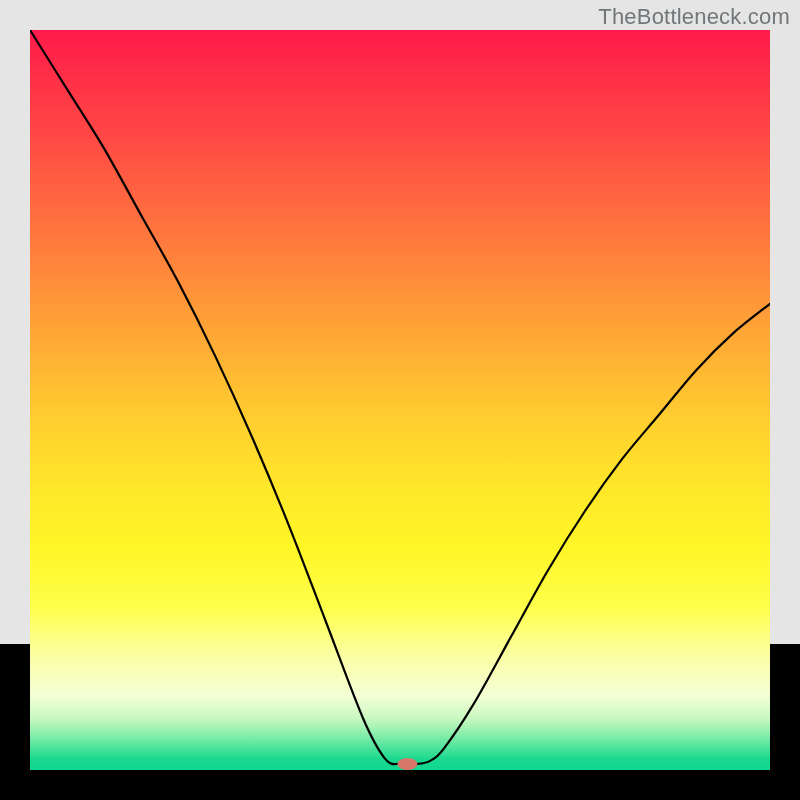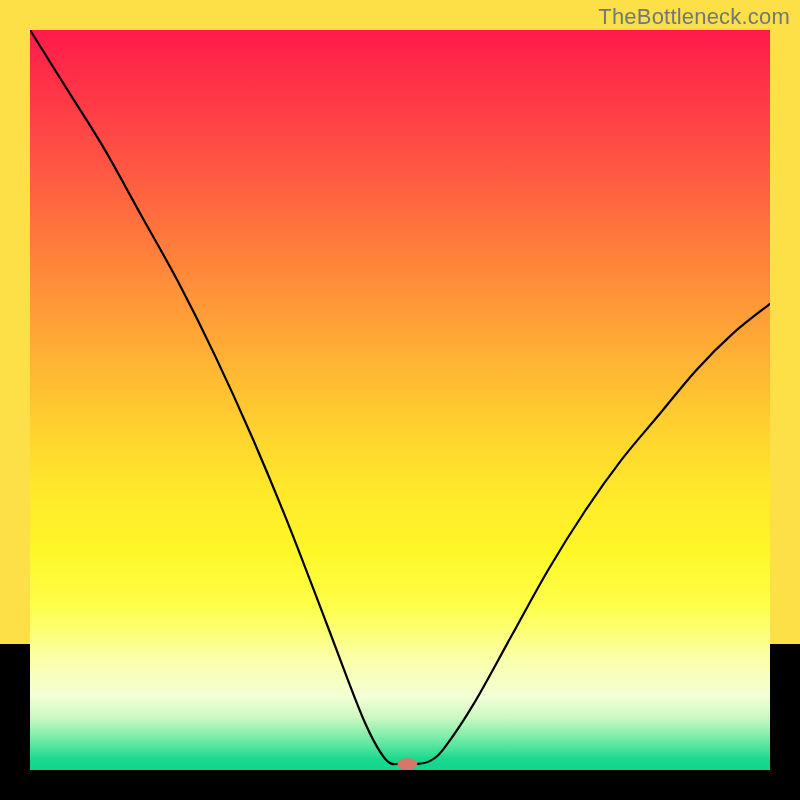--- a/index.html
+++ b/index.html
@@ -7,21 +7,21 @@
     padding: 0;
     width: 800px;
     height: 800px;
     background: #000;
     overflow: hidden;
   }
   .frame {
     position: relative;
     width: 800px;
     height: 644px;
-    background: #fde047;
+    background: #e5e5e5;
   }
   .attribution {
     position: absolute;
     top: 4px;
     right: 10px;
     font-family: Arial, Helvetica, sans-serif;
     font-size: 22px;
     color: #72777a;
     font-weight: 500;
     letter-spacing: 0.2px;

